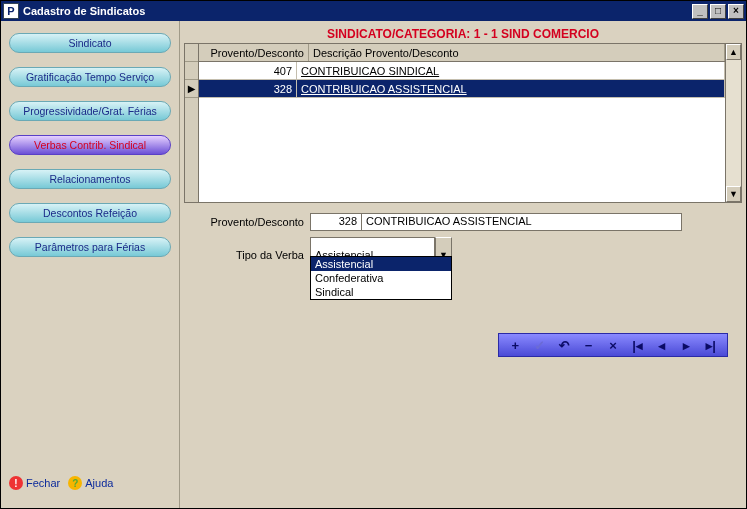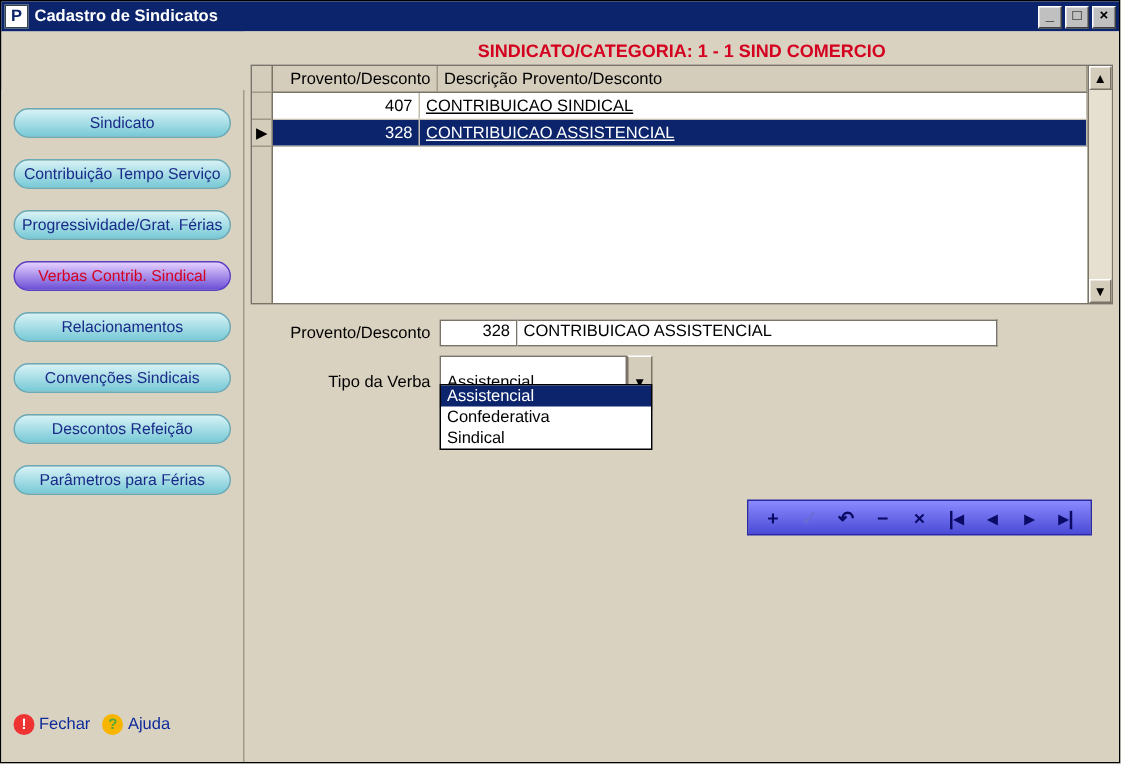--- a/index.html
+++ b/index.html
@@ -50,29 +50,28 @@
     display: flex; align-items: center; justify-content: center;
     font-size: 10px; font-weight: bold; color: #000;
     line-height: 1;
   }
   .client {
     flex: 1;
     display: flex;
     background: #dad2c0;
   }
   .sidebar {
-    width: 162px;
+    width: 179px;
     background: #dad2c0;
     border-right: 1px solid #a09a88;
     padding: 12px 8px;
     display: flex;
     flex-direction: column;
     gap: 14px;
     position: relative;
-    margin-top: 39px;
   }
   .pillbtn {
     height: 20px;
     border-radius: 10px;
     background: linear-gradient(#d7f2f6, #77c9d6);
     color: #1a2a88;
     display: flex;
     align-items: center;
     justify-content: center;
     font-size: 10.5px;
@@ -279,25 +278,24 @@
     <div class="win-btns">
       <div class="win-btn">_</div>
       <div class="win-btn">□</div>
       <div class="win-btn">×</div>
     </div>
   </div>
 
   <div class="client">
     <div class="sidebar">
       <div class="pillbtn">Sindicato</div>
-      <div class="pillbtn">Contribuição Tempo Serviço</div>
+      <div class="pillbtn">Gratificação Tempo Serviço</div>
       <div class="pillbtn">Progressividade/Grat. Férias</div>
       <div class="pillbtn active">Verbas Contrib. Sindical</div>
       <div class="pillbtn">Relacionamentos</div>
-      <div class="pillbtn">Convenções Sindicais</div>
       <div class="pillbtn">Descontos Refeição</div>
       <div class="pillbtn">Parâmetros para Férias</div>
 
       <div class="footer-btns">
         <div class="footer-btn">
           <span class="ficon close">!</span>
           <span>Fechar</span>
         </div>
         <div class="footer-btn">
           <span class="ficon help">?</span>

